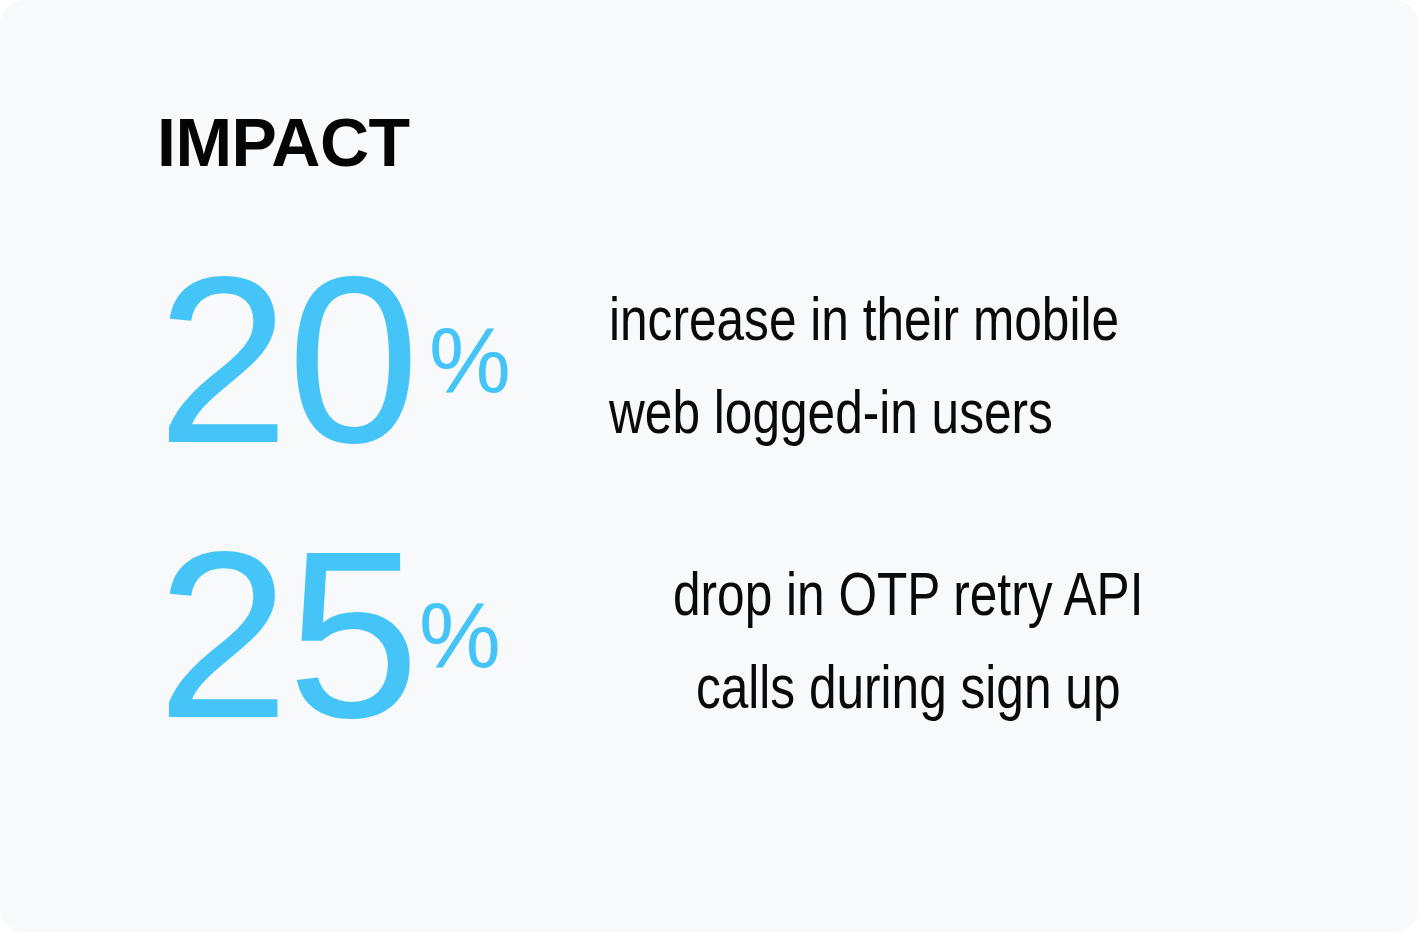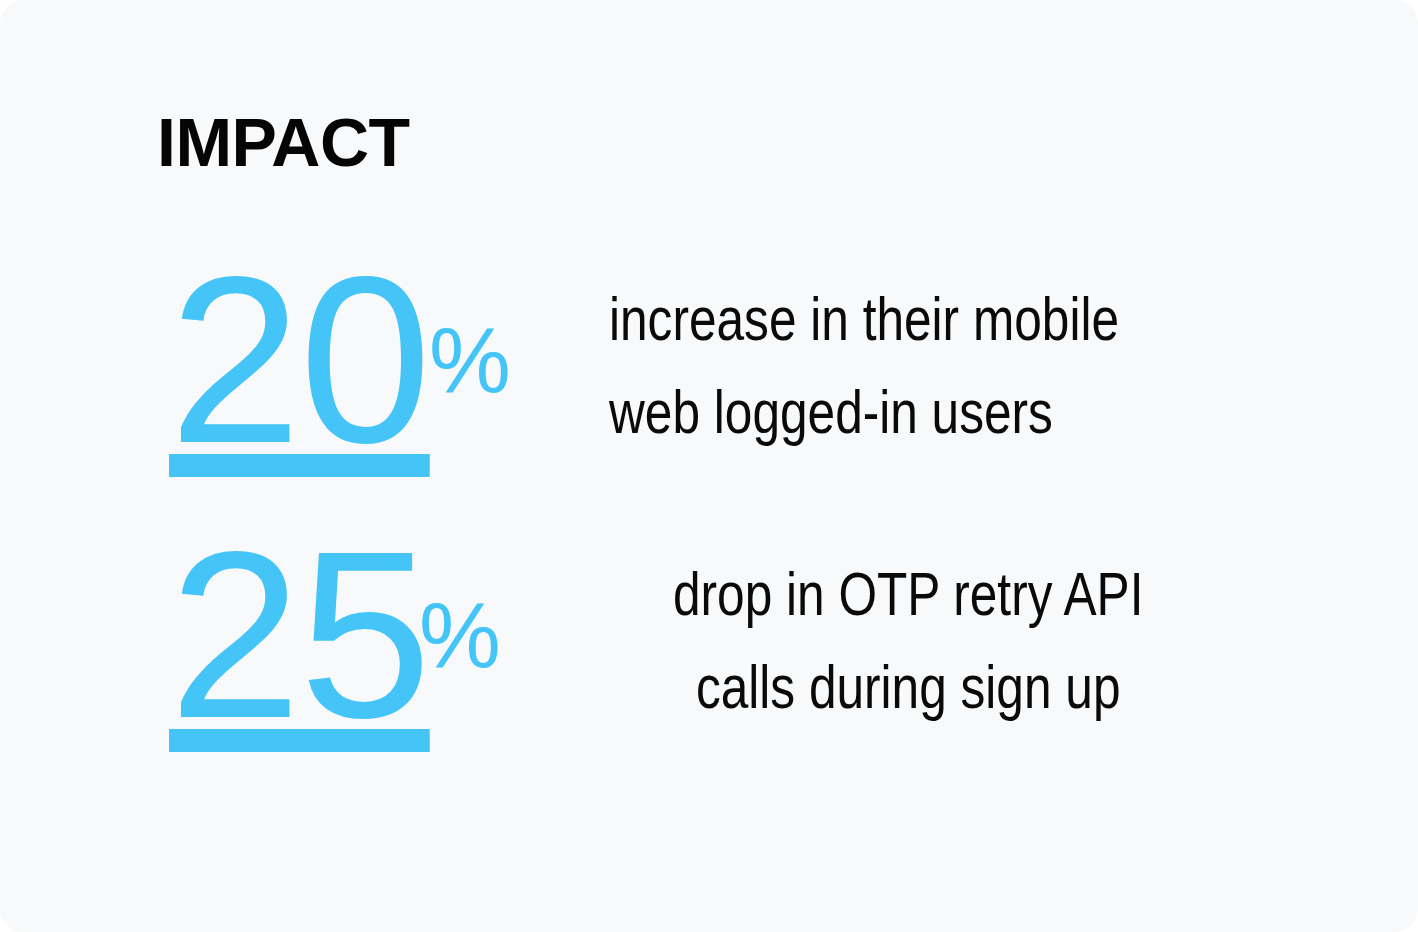--- a/index.html
+++ b/index.html
@@ -64,24 +64,23 @@
   }
 
   .stat-number {
     font-family: "Liberation Sans", sans-serif;
     font-weight: 400;
     font-size: 238px;
     line-height: 190px;
     letter-spacing: -2px;
     color: #45C4F7;
     position: absolute;
-    left: 12px;
+    left: 0;
     top: 0;
     white-space: nowrap;
-    text-decoration: underline;
   }
 
   .stat-unit {
     font-family: "Liberation Sans", sans-serif;
     font-weight: 400;
     font-size: 92px;
     line-height: 190px;
     color: #45C4F7;
     position: absolute;
     left: 272px;

